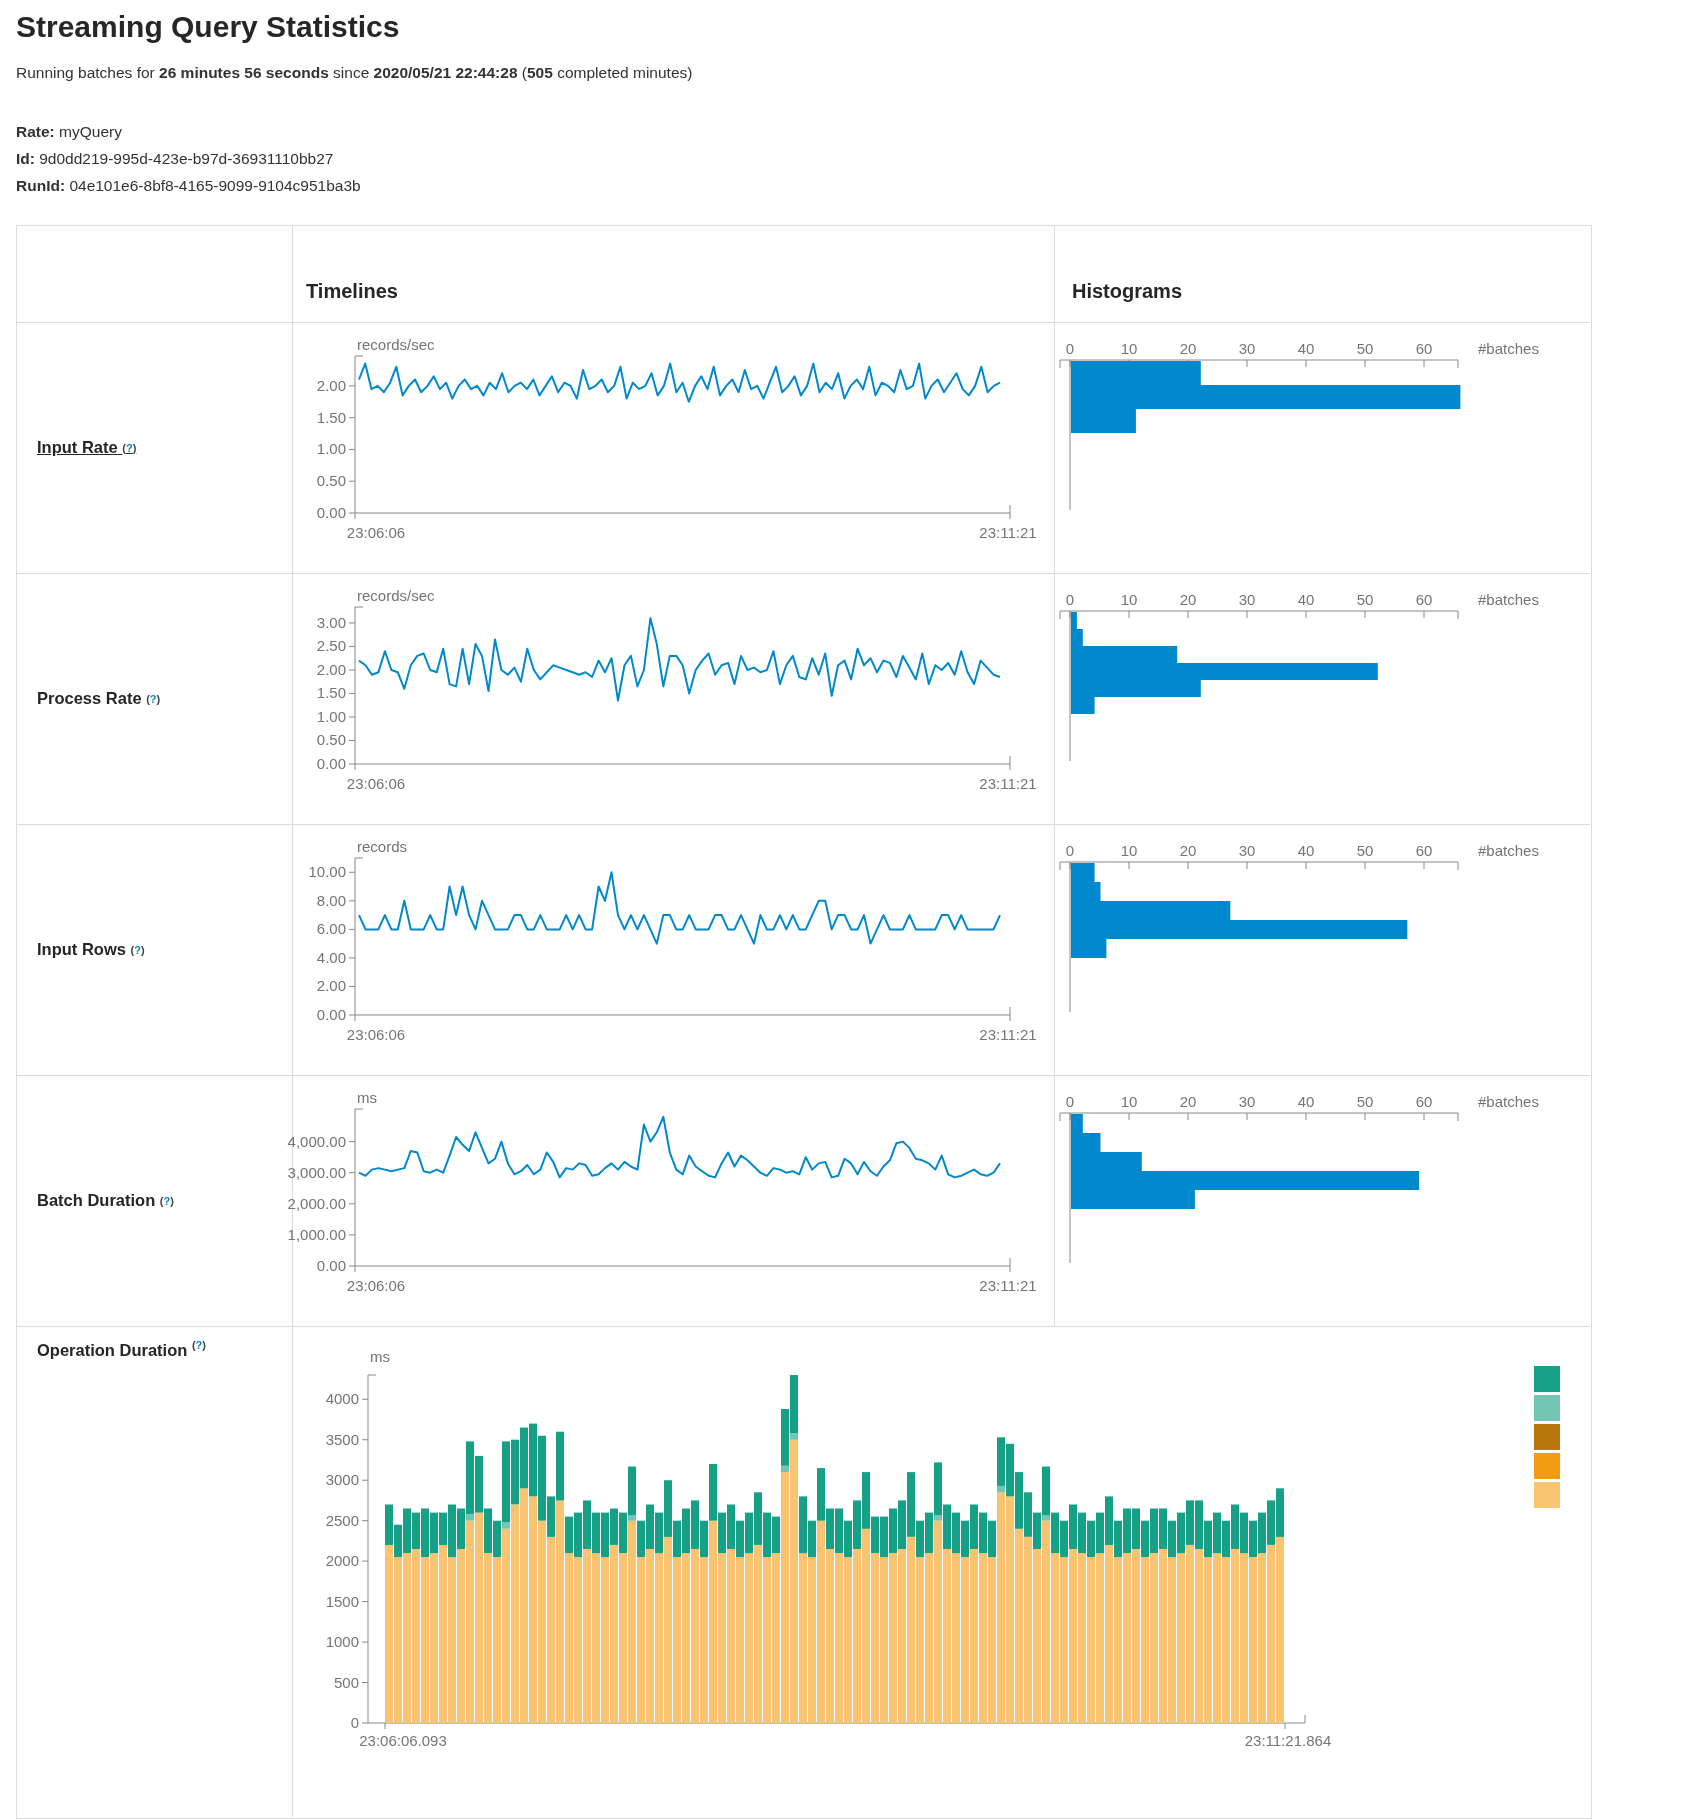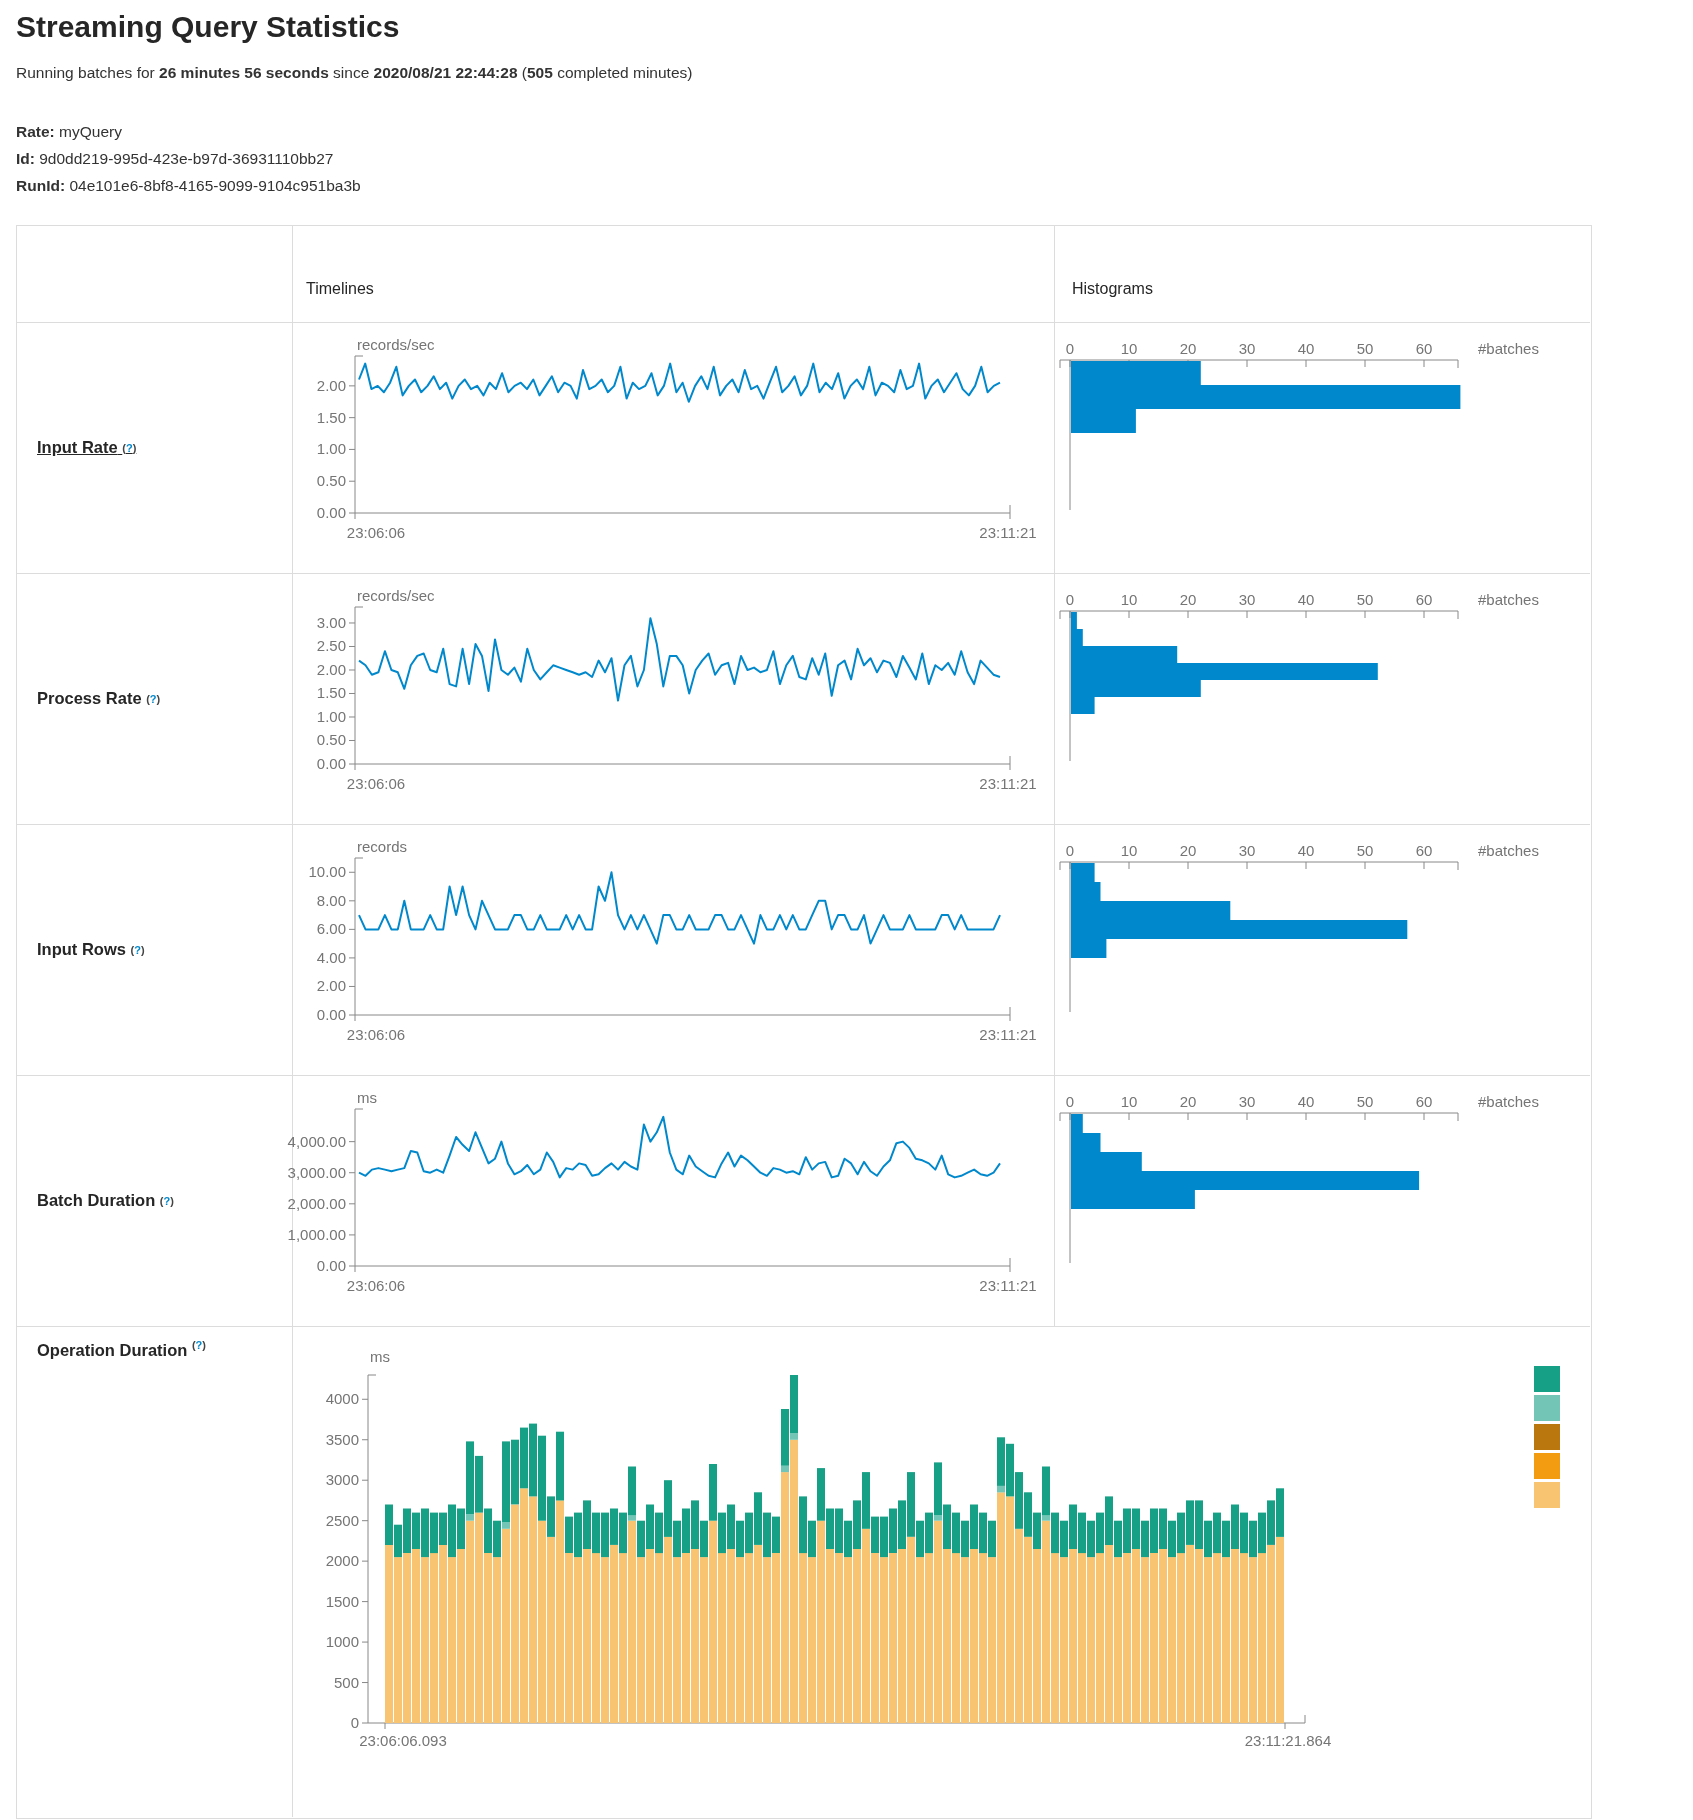--- a/index.html
+++ b/index.html
@@ -4,33 +4,33 @@
 <style>
   html,body{margin:0;padding:0;background:#fff;}
   body{width:1693px;height:1820px;position:relative;font-family:"Liberation Sans",sans-serif;color:#333;overflow:hidden;}
   .abs{position:absolute;}
   #page-title{left:16px;top:10px;font-size:30px;font-weight:700;color:#262626;margin:0;}
   #subtitle{left:16px;top:64px;font-size:15.5px;color:#333;}
   #meta{left:16px;top:118px;font-size:15.5px;line-height:27px;color:#333;}
   .b{font-weight:700;margin-top:44px;}
   .hline{background:#dcdcdc;height:1px;}
   .vline{background:#dcdcdc;width:1px;}
-  .hdr{font-size:16px;font-weight:400;color:#262626;}
+  .hdr{font-size:20px;font-weight:700;color:#262626;}
   .rowlab{font-size:16.5px;font-weight:700;color:#262626;white-space:nowrap;}
   .rowlab sup{font-size:11px;font-weight:700;color:#444;}
   .rowlab sup .q{color:#0088CC;cursor:pointer;}
   svg text{font-family:"Liberation Sans",sans-serif;}
 </style>
 </head>
 <body>
 
 <h1 class="abs" id="page-title">Streaming Query Statistics</h1>
 
 <div class="abs" id="subtitle">
-  <span>Running batches for </span><span class="b">26 minutes 56 seconds</span><span> since </span><span class="b">2020/08/21 22:44:28</span><span> (</span><span class="b">505</span><span> completed minutes)</span>
+  <span>Running batches for </span><span class="b">26 minutes 56 seconds</span><span> since </span><span class="b">2020/05/21 22:44:28</span><span> (</span><span class="b">505</span><span> completed minutes)</span>
 </div>
 
 <div class="abs" id="meta">
   <div><span class="b">Rate:</span> <span>myQuery</span></div>
   <div><span class="b">Id:</span> <span>9d0dd219-995d-423e-b97d-36931110bb27</span></div>
   <div><span class="b">RunId:</span> <span>04e101e6-8bf8-4165-9099-9104c951ba3b</span></div>
 </div>
 
 <div class="abs" style="left:16px;top:225px;width:1574px;height:1592px;border:1px solid #dcdcdc;"></div>
 <div class="abs vline" style="left:292px;top:225px;height:1592px;"></div>

